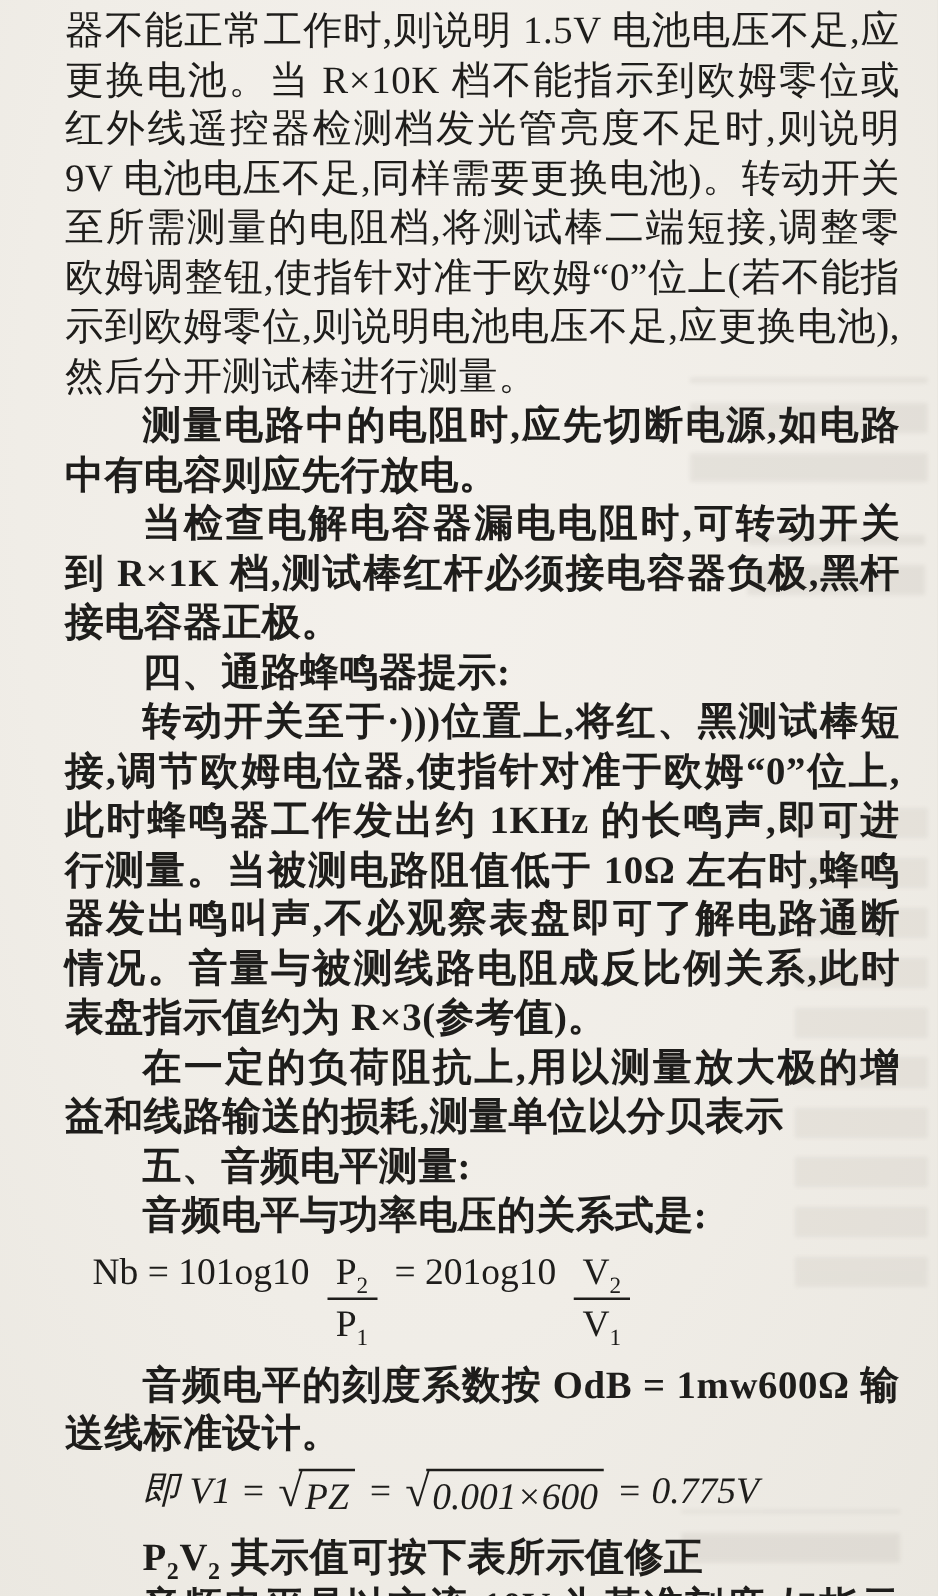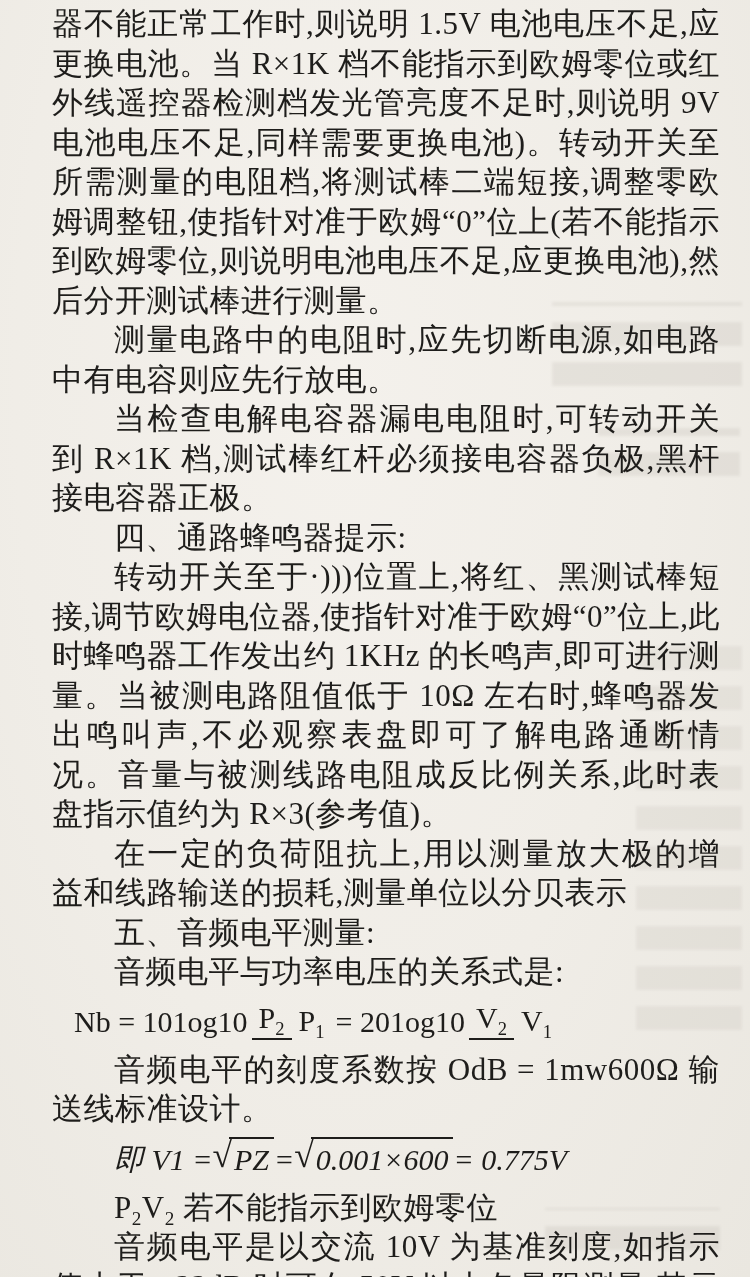--- a/index.html
+++ b/index.html
@@ -13,30 +13,30 @@
     background:radial-gradient(ellipse at 45% 30%, #f4f1ec 0%, #f0ede7 55%, #eae7e0 100%);
     color:#1e1d1b;
   }
   .content{
     position:absolute;left:52px;top:4px;width:668px;
     font-size:31px;line-height:39.5px;
     text-align:justify;
     letter-spacing:0.5px;
   }
   .content p{margin:0;}
-  .indent{text-indent:2em;}
+  .indent{text-indent:2em;font-weight:bold;}
   
   .formula{
-    display:flex;align-items:flex-end;
+    display:flex;align-items:flex-start;gap:10px;
     margin:8px 0 10px 22px;
     font-size:30px;line-height:1.2;
     text-align:left;letter-spacing:0;
   }
   .formula.f2{margin-left:62px;font-style:italic;}
-  .frac{display:inline-flex;flex-direction:row;align-items:center;margin:0 4px;}
+  .frac{display:inline-flex;flex-direction:column;align-items:center;margin:0 4px;}
   .frac .num{border-bottom:2.5px solid #1e1d1b;padding:0 7px 2px;}
   .frac .den{padding:2px 7px 0;}
   sub{font-size:0.62em;line-height:0;}
   .sqrt{display:inline-flex;align-items:flex-start;}
   .sqrt .sign{font-size:1.18em;line-height:1;margin-right:-3px;transform:translateY(1px);}
   .sqrt .body{border-top:2.5px solid #1e1d1b;padding:3px 5px 0;}
   
   .bleed{
     position:absolute;opacity:0.09;filter:blur(1.6px);
     background:repeating-linear-gradient(0deg,#6f675c 0 24px,transparent 24px 40px);
@@ -52,21 +52,21 @@
 
 <div class="page">
 
   <div class="bleed b1"></div>
   <div class="bleed b2"></div>
   <div class="bleed b3"></div>
   <div class="bleed b4"></div>
 
   <div class="content">
 
-    <p>器不能正常工作时,则说明 1.5V 电池电压不足,应更换电池。当 R×1K 档不能指示到欧姆零位或红外线遥控器检测档发光管亮度不足时,则说明 9V 电池电压不足,同样需要更换电池)。转动开关至所需测量的电阻档,将测试棒二端短接,调整零欧姆调整钮,使指针对准于欧姆“0”位上(若不能指示到欧姆零位,则说明电池电压不足,应更换电池),然后分开测试棒进行测量。</p>
+    <p>器不能正常工作时,则说明 1.5V 电池电压不足,应更换电池。当 R×10K 档不能指示到欧姆零位或红外线遥控器检测档发光管亮度不足时,则说明 9V 电池电压不足,同样需要更换电池)。转动开关至所需测量的电阻档,将测试棒二端短接,调整零欧姆调整钮,使指针对准于欧姆“0”位上(若不能指示到欧姆零位,则说明电池电压不足,应更换电池),然后分开测试棒进行测量。</p>
 
     <p class="indent">测量电路中的电阻时,应先切断电源,如电路中有电容则应先行放电。</p>
 
     <p class="indent">当检查电解电容器漏电电阻时,可转动开关到 R×1K 档,测试棒红杆必须接电容器负极,黑杆接电容器正极。</p>
 
     <p class="indent">四、通路蜂鸣器提示:</p>
 
     <p class="indent">转动开关至于·)))位置上,将红、黑测试棒短接,调节欧姆电位器,使指针对准于欧姆“0”位上,此时蜂鸣器工作发出约 1KHz 的长鸣声,即可进行测量。当被测电路阻值低于 10Ω 左右时,蜂鸣器发出鸣叫声,不必观察表盘即可了解电路通断情况。音量与被测线路电阻成反比例关系,此时表盘指示值约为 R×3(参考值)。</p>
 
     <p class="indent">在一定的负荷阻抗上,用以测量放大极的增益和线路输送的损耗,测量单位以分贝表示</p>
@@ -98,19 +98,19 @@
       </span>
       <span>=</span>
       <span class="sqrt">
         <span class="sign">√</span>
         <span class="body">0.001×600</span>
       </span>
       <span>= 0.775V</span>
     </div>
 
     <p class="indent">
-      <span>P</span><sub>2</sub><span>V</span><sub>2</sub><span> 若不能指示到欧姆零位</span>
+      <span>P</span><sub>2</sub><span>V</span><sub>2</sub><span> 其示值可按下表所示值修正</span>
     </p>
 
     <p class="indent">音频电平是以交流 10V 为基准刻度,如指示值大于 +22dB 时可在 50V 以上各量限测量,其示值可按下表所示值修正。</p>
 
   </div>
 </div>
 
 </body></html>

